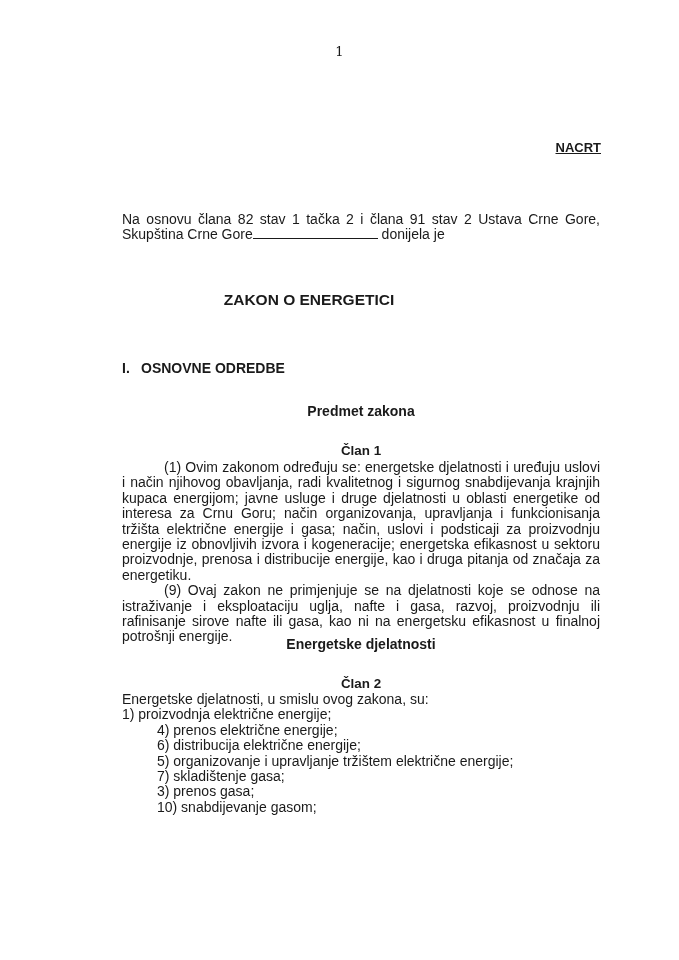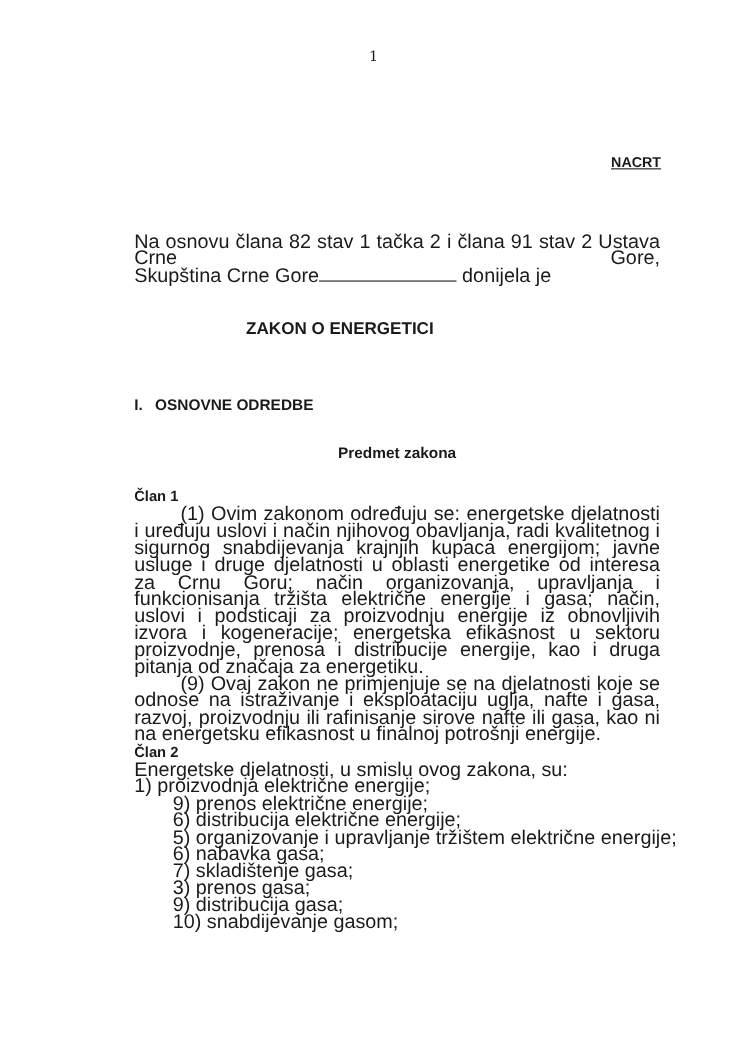--- a/index.html
+++ b/index.html
@@ -1,28 +1,28 @@
 <!DOCTYPE html>
 <html><head>
   <meta charset="utf-8">
   <style>
     html, body { margin: 0; padding: 0; background: #ffffff; }
     body { width: 679px; height: 960px; position: relative; overflow: hidden; color: #1a1a1a; }
     .page { position: absolute; left: 0; top: 0; width: 679px; height: 960px; background: #fff; }
     .pagenum { position: absolute; top: 44px; left: 0; width: 679px; text-align: center; font-family: "DejaVu Serif", serif; font-size: 13px; }
     .nacrt { position: absolute; top: 140px; right: 78px; font-family: "Liberation Sans", sans-serif; font-weight: bold; font-size: 13px; text-decoration: underline; }
-    .body-block { position: absolute; left: 122px; width: 478px; font-family: "Liberation Sans", sans-serif; font-size: 18px; line-height: 15.4px; }
+    .body-block { position: absolute; left: 122px; width: 478px; font-family: "Liberation Sans", sans-serif; font-size: 14px; line-height: 15.4px; }
     .justify { text-align: justify; text-align-last: left; }
     .full-justify { text-align: justify; text-align-last: justify; }
     .preamble { top: 212px; }
     .title { position: absolute; top: 291px; left: 0; width: 618px; text-align: center; font-family: "Liberation Sans", sans-serif; font-weight: bold; font-size: 15.5px; }
     .section { position: absolute; top: 360px; left: 122px; font-family: "Liberation Sans", sans-serif; font-weight: bold; font-size: 14px; }
     .section .num { display: inline-block; width: 19px; }
     .heading { position: absolute; left: 122px; width: 478px; text-align: center; font-family: "Liberation Sans", sans-serif; font-weight: bold; font-size: 14px; }
-    .article { position: absolute; left: 122px; width: 478px; font-family: "Liberation Sans", sans-serif; font-weight: bold; font-size: 13.4px; }
+    .article { position: absolute; left: 122px; width: 478px; text-align: center; font-family: "Liberation Sans", sans-serif; font-weight: bold; font-size: 13.4px; }
     .indent { text-indent: 42px; }
     .list-item { white-space: nowrap; }
     .list-item.sub { padding-left: 35px; }
     .blank { display: inline-block; width: 125px; border-bottom: 1px solid #1a1a1a; height: 11px; vertical-align: baseline; }
   </style>
 </head>
 <body>
 
 <div class="page">
 
@@ -41,29 +41,28 @@
 
   <div class="heading" style="top:403px;">Predmet zakona</div>
 
   <div class="article" style="top:443px;">Član 1</div>
 
   <div class="body-block justify" style="top:460px;">
     <div class="indent">(1) Ovim zakonom određuju se: energetske djelatnosti i uređuju uslovi i način njihovog obavljanja, radi kvalitetnog i sigurnog snabdijevanja krajnjih kupaca energijom; javne usluge i druge djelatnosti u oblasti energetike od interesa za Crnu Goru; način organizovanja, upravljanja i funkcionisanja tržišta električne energije i gasa; način, uslovi i podsticaji za proizvodnju  energije iz obnovljivih izvora i kogeneracije; energetska efikasnost u sektoru proizvodnje, prenosa i distribucije energije, kao i  druga pitanja od značaja za energetiku.</div>
     <div class="indent">(9) Ovaj zakon ne primjenjuje se na djelatnosti koje se odnose na istraživanje i eksploataciju uglja, nafte i gasa, razvoj, proizvodnju ili rafinisanje sirove nafte ili gasa, kao ni na energetsku efikasnost u finalnoj potrošnji energije.</div>
   </div>
 
+  <div class="heading" style="top:636px;">Energetske djelatnosti</div>
 
   <div class="article" style="top:676px;">Član 2</div>
 
   <div class="body-block" style="top:692px;">
     <div>Energetske djelatnosti, u smislu ovog zakona, su:</div>
     <div class="list-item">1) proizvodnja električne energije;</div>
-    <div class="list-item sub">9) prenos električne energije;</div>
+    <div class="list-item sub">4) prenos električne energije;</div>
     <div class="list-item sub">6) distribucija električne energije;</div>
     <div class="list-item sub">5) organizovanje i upravljanje tržištem električne energije;</div>
-    <div class="list-item sub">6) nabavka gasa;</div>
     <div class="list-item sub">7) skladištenje gasa;</div>
     <div class="list-item sub">3) prenos gasa;</div>
-    <div class="list-item sub">9) distribucija gasa;</div>
     <div class="list-item sub">10) snabdijevanje gasom;</div>
   </div>
 
 </div>
 
 </body></html>

